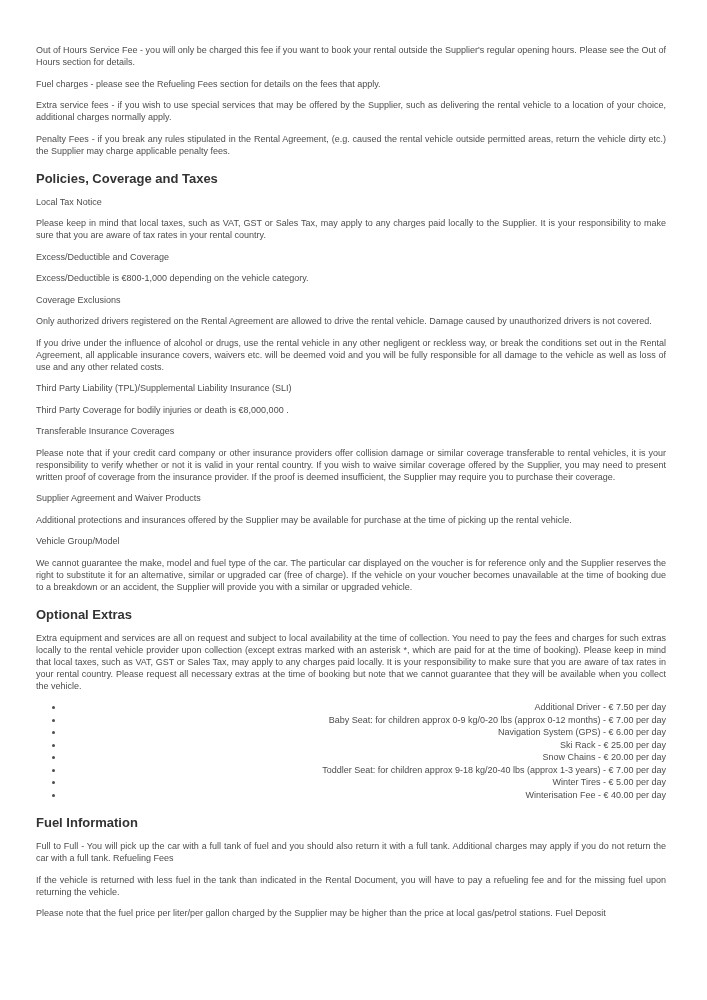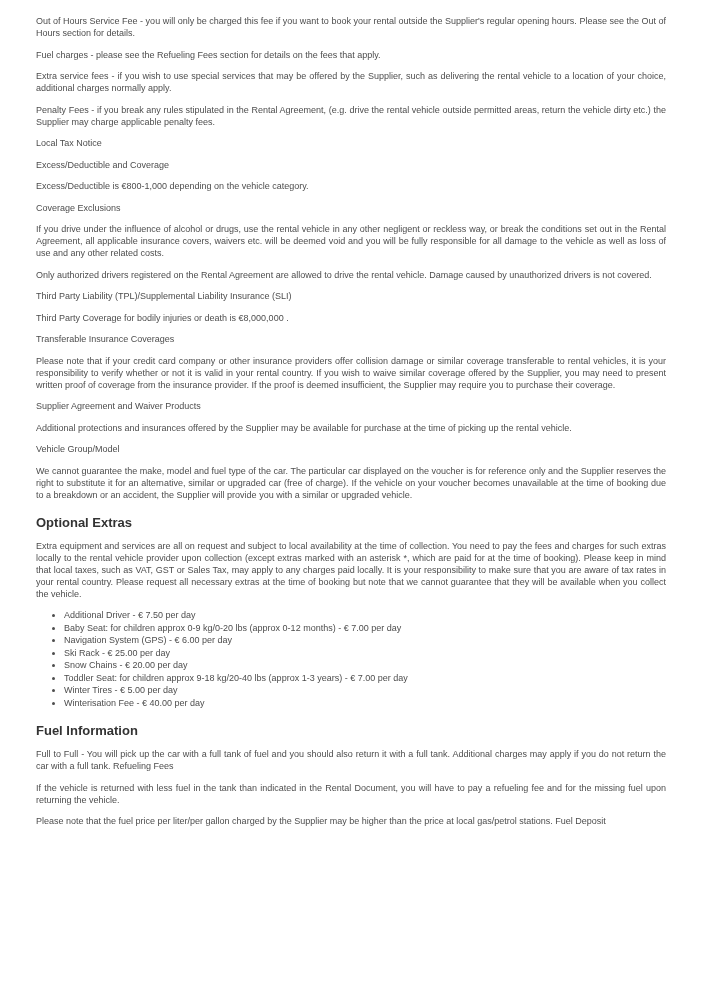--- a/index.html
+++ b/index.html
@@ -7,21 +7,21 @@
     padding: 0;
     background: #ffffff;
   }
   body {
     width: 707px;
     height: 1000px;
     overflow: hidden;
     font-family: "Liberation Sans", sans-serif;
   }
   .doc {
-    padding: 15px 41px 0 36px;
+    padding: 44px 41px 0 36px;
     color: #4d4d4d;
     font-size: 9px;
     line-height: 12px;
     text-align: justify;
   }
   .doc p {
     margin: 0 0 9.5px 0;
   }
   .doc h2 {
     font-size: 13px;
@@ -31,39 +31,41 @@
     margin: 14px 0 10px 0;
     text-align: left;
   }
   .doc ul {
     margin: 0 0 9.5px 0;
     padding: 0 0 0 28px;
     list-style-type: disc;
   }
   .doc li {
     line-height: 12.5px;
-    text-align: left;
+    text-align: right;
   }
 </style>
 </head>
 <body>
 
 <div class="doc">
 
   <p>Out of Hours Service Fee - you will only be charged this fee if you want to book your rental outside the Supplier's regular opening hours. Please see the Out of Hours section for details.</p>
   <p>Fuel charges - please see the Refueling Fees section for details on the fees that apply.</p>
   <p>Extra service fees - if you wish to use special services that may be offered by the Supplier, such as delivering the rental vehicle to a location of your choice, additional charges normally apply.</p>
-  <p>Penalty Fees - if you break any rules stipulated in the Rental Agreement, (e.g. drive the rental vehicle outside permitted areas, return the vehicle dirty etc.) the Supplier may charge applicable penalty fees.</p>
+  <p>Penalty Fees - if you break any rules stipulated in the Rental Agreement, (e.g. caused the rental vehicle outside permitted areas, return the vehicle dirty etc.) the Supplier may charge applicable penalty fees.</p>
 
+  <h2>Policies, Coverage and Taxes</h2>
   <p>Local Tax Notice</p>
+  <p>Please keep in mind that local taxes, such as VAT, GST or Sales Tax, may apply to any charges paid locally to the Supplier. It is your responsibility to make sure that you are aware of tax rates in your rental country.</p>
   <p>Excess/Deductible and Coverage</p>
   <p>Excess/Deductible is €800-1,000 depending on the vehicle category.</p>
   <p>Coverage Exclusions</p>
+  <p>Only authorized drivers registered on the Rental Agreement are allowed to drive the rental vehicle. Damage caused by unauthorized drivers is not covered.</p>
   <p>If you drive under the influence of alcohol or drugs, use the rental vehicle in any other negligent or reckless way, or break the conditions set out in the Rental Agreement, all applicable insurance covers, waivers etc. will be deemed void and you will be fully responsible for all damage to the vehicle as well as loss of use and any other related costs.</p>
-  <p>Only authorized drivers registered on the Rental Agreement are allowed to drive the rental vehicle. Damage caused by unauthorized drivers is not covered.</p>
   <p>Third Party Liability (TPL)/Supplemental Liability Insurance (SLI)</p>
   <p>Third Party Coverage for bodily injuries or death is €8,000,000 .</p>
   <p>Transferable Insurance Coverages</p>
   <p>Please note that if your credit card company or other insurance providers offer collision damage or similar coverage transferable to rental vehicles, it is your responsibility to verify whether or not it is valid in your rental country. If you wish to waive similar coverage offered by the Supplier, you may need to present written proof of coverage from the insurance provider. If the proof is deemed insufficient, the Supplier may require you to purchase their coverage.</p>
   <p>Supplier Agreement and Waiver Products</p>
   <p>Additional protections and insurances offered by the Supplier may be available for purchase at the time of picking up the rental vehicle.</p>
   <p>Vehicle Group/Model</p>
   <p>We cannot guarantee the make, model and fuel type of the car. The particular car displayed on the voucher is for reference only and the Supplier reserves the right to substitute it for an alternative, similar or upgraded car (free of charge). If the vehicle on your voucher becomes unavailable at the time of booking due to a breakdown or an accident, the Supplier will provide you with a similar or upgraded vehicle.</p>
 
   <h2>Optional Extras</h2>

